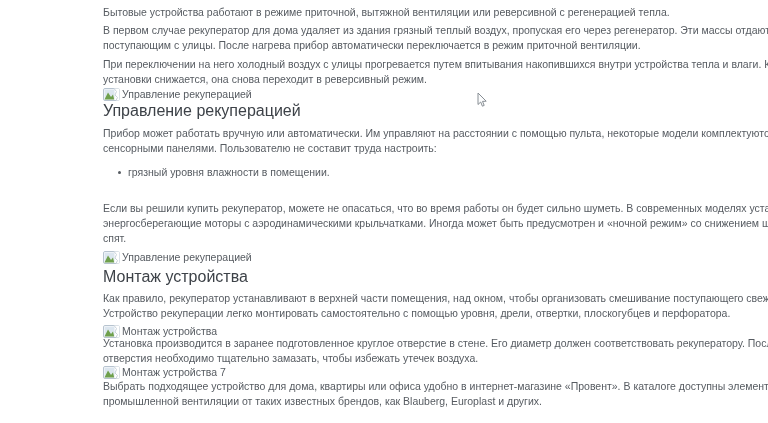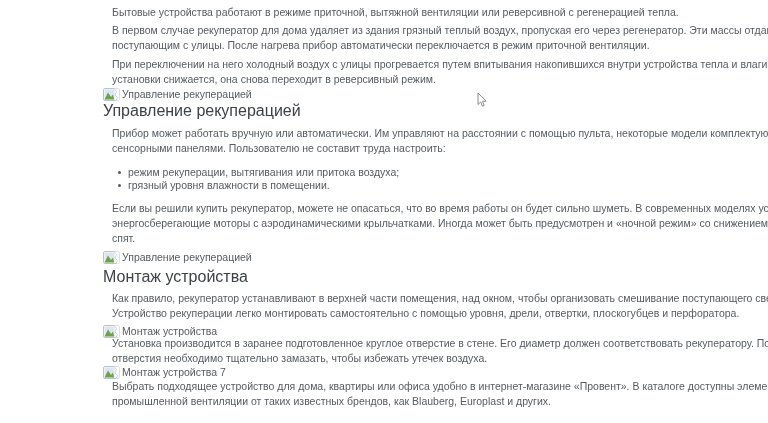--- a/index.html
+++ b/index.html
@@ -13,21 +13,20 @@
     position: relative;
     width: 768px; height: 423px;
     background: #ffffff;
   }
   .block { position: absolute; left: 103px; }
   .para .line {
     white-space: nowrap;
     font-size: 10.5px;
     line-height: 15px;
     color: #565b61;
-    margin-left: 9px;
   }
   .heading {
     font-size: 16px;
     line-height: 20px;
     font-weight: 400;
     color: #3d4248;
     white-space: nowrap;
   }
   .img-line {
     display: flex;
@@ -92,21 +91,20 @@
   </div>
 
   <h2 class="block heading" style="top:101px;margin:0">Управление рекуперацией</h2>
 
   <div class="block para" style="top:126px">
     <div class="line">Прибор может работать вручную или автоматически. Им управляют на расстоянии с помощью пульта, некоторые модели комплектуются специальными</div>
     <div class="line">сенсорными панелями. Пользователю не составит труда настроить:</div>
   </div>
 
   <div class="block list" style="top:166px">
-    <div class="li">режим рекуперации, вытягивания или притока воздуха;</div>
     <div class="li">грязный уровня влажности в помещении.</div>
   </div>
 
   <div class="block para" style="top:201px">
     <div class="line">Если вы решили купить рекуператор, можете не опасаться, что во время работы он будет сильно шуметь. В современных моделях установлены</div>
     <div class="line">энергосберегающие моторы с аэродинамическими крыльчатками. Иногда может быть предусмотрен и «ночной режим» со снижением шума, когда все в доме</div>
     <div class="line">спят.</div>
   </div>
 
   <div class="block img-line" style="top:250px">

